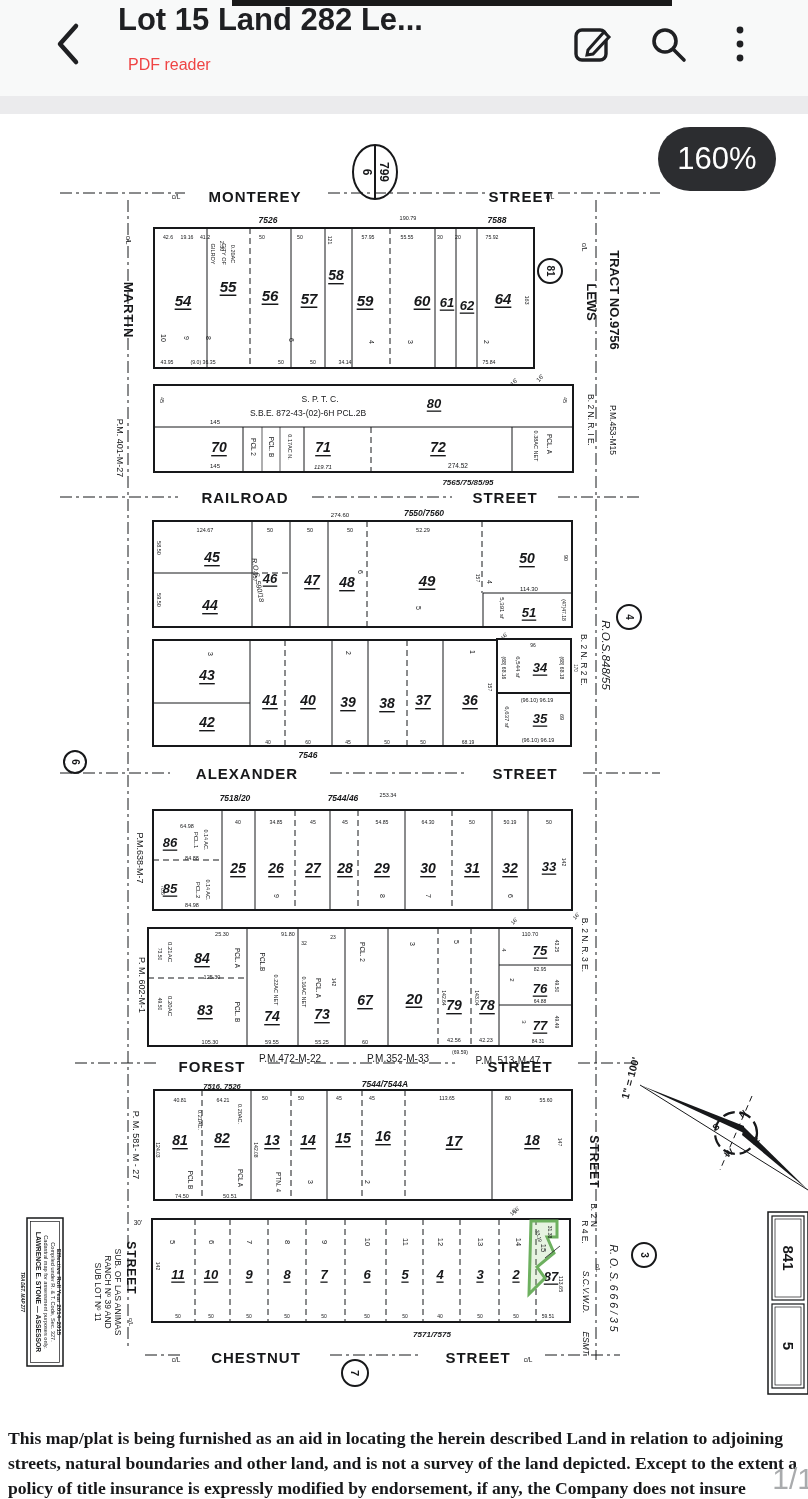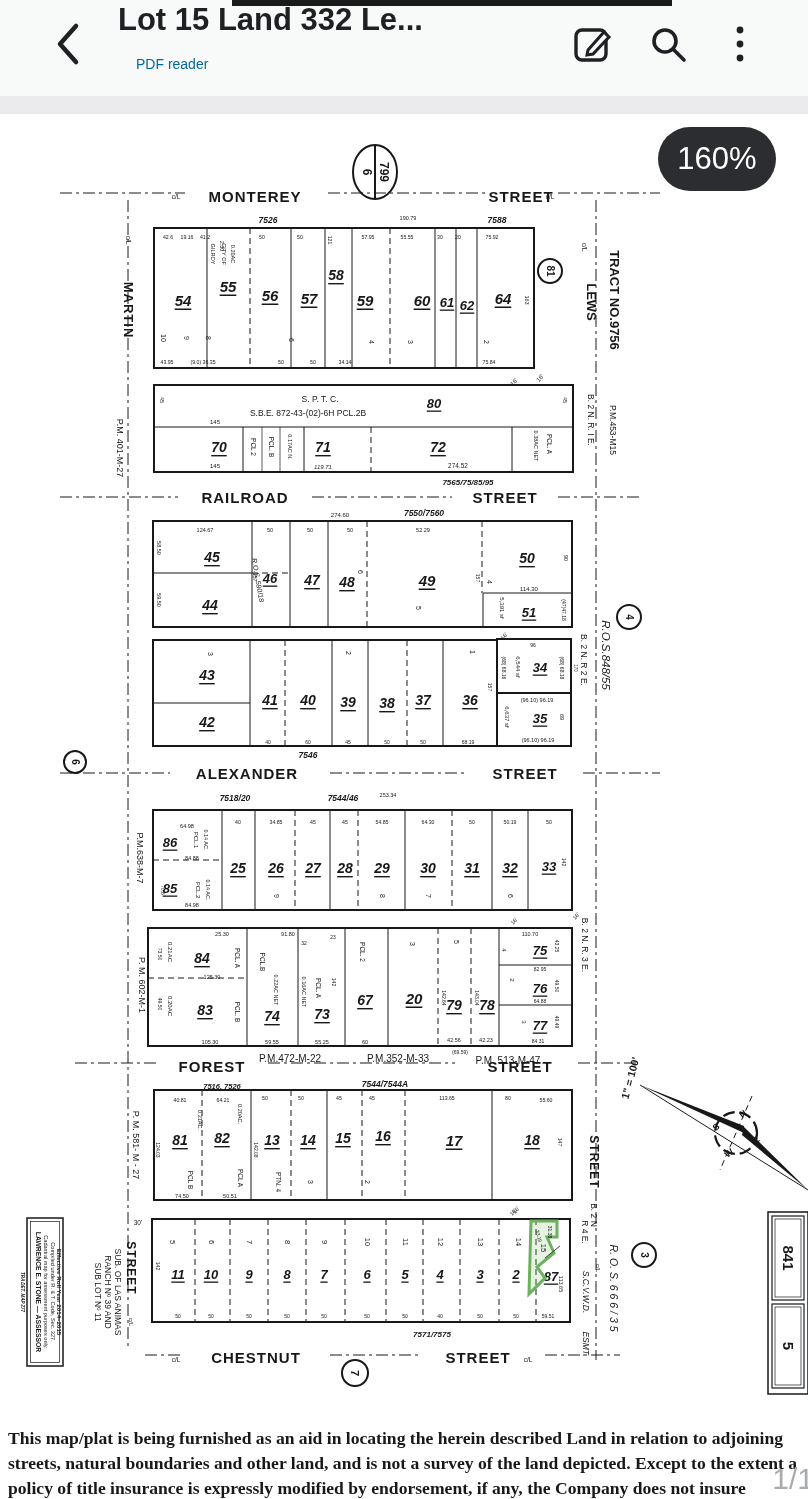--- a/index.html
+++ b/index.html
@@ -3,21 +3,21 @@
 <meta charset="utf-8">
 <style>
   html,body{margin:0;padding:0;background:#fff;}
   #page{position:relative;width:808px;height:1499px;background:#fff;overflow:hidden;
         font-family:"Liberation Sans",sans-serif;}
   
   #appbar{position:absolute;left:0;top:0;width:808px;height:96px;background:#f8f9f9;z-index:5;}
   #backbtn{position:absolute;left:48px;top:18px;width:44px;height:52px;cursor:pointer;}
   #apptitle{position:absolute;left:118px;top:2px;width:420px;font-size:31px;font-weight:bold;
             color:#1f2023;white-space:nowrap;}
-  #appsub{position:absolute;left:136px;top:56px;font-size:14px;color:#0369a1;}
+  #appsub{position:absolute;left:128px;top:56px;font-size:16px;color:#ef4444;}
   .hicon{position:absolute;top:20px;width:48px;height:48px;cursor:pointer;}
   #editicon{left:568px;}
   #searchicon{left:644px;}
   #menuicon{left:716px;}
   #graystrip{position:absolute;left:0;top:96px;width:808px;height:18px;background:#ebebed;z-index:4;}
   
   #zoombadge{position:absolute;left:658px;top:127px;width:118px;height:64px;border-radius:32px;
              background:rgba(28,29,32,.93);color:#fff;font-size:31px;display:flex;align-items:center;
              justify-content:center;z-index:6;}
   
@@ -38,21 +38,21 @@
 <body>
 
 <div id="page">
 
   <div id="topstrip"></div>
 
   <div id="appbar">
     <svg id="backbtn" viewBox="0 0 44 52">
       <path d="M28 8 L12 26 L28 44" fill="none" stroke="#1f2023" stroke-width="4.5" stroke-linecap="round" stroke-linejoin="round"></path>
     </svg>
-    <div id="apptitle">Lot 15 Land 332 Le...</div>
+    <div id="apptitle">Lot 15 Land 282 Le...</div>
     <div id="appsub">PDF reader</div>
     <svg class="hicon" id="editicon" viewBox="0 0 48 48">
       <rect x="8" y="10" width="30" height="30" rx="6" fill="none" stroke="#1f2023" stroke-width="3.4"></rect>
       <path d="M20 30 L36 12 L41 17 L25 34 L19 35 Z" fill="#f8f9f9" stroke="#1f2023" stroke-width="3"></path>
     </svg>
     <svg class="hicon" id="searchicon" viewBox="0 0 48 48">
       <circle cx="21" cy="21" r="11" fill="none" stroke="#1f2023" stroke-width="3.6"></circle>
       <line x1="30" y1="30" x2="40" y2="40" stroke="#1f2023" stroke-width="3.6" stroke-linecap="round"></line>
     </svg>
     <svg class="hicon" id="menuicon" viewBox="0 0 48 48">

